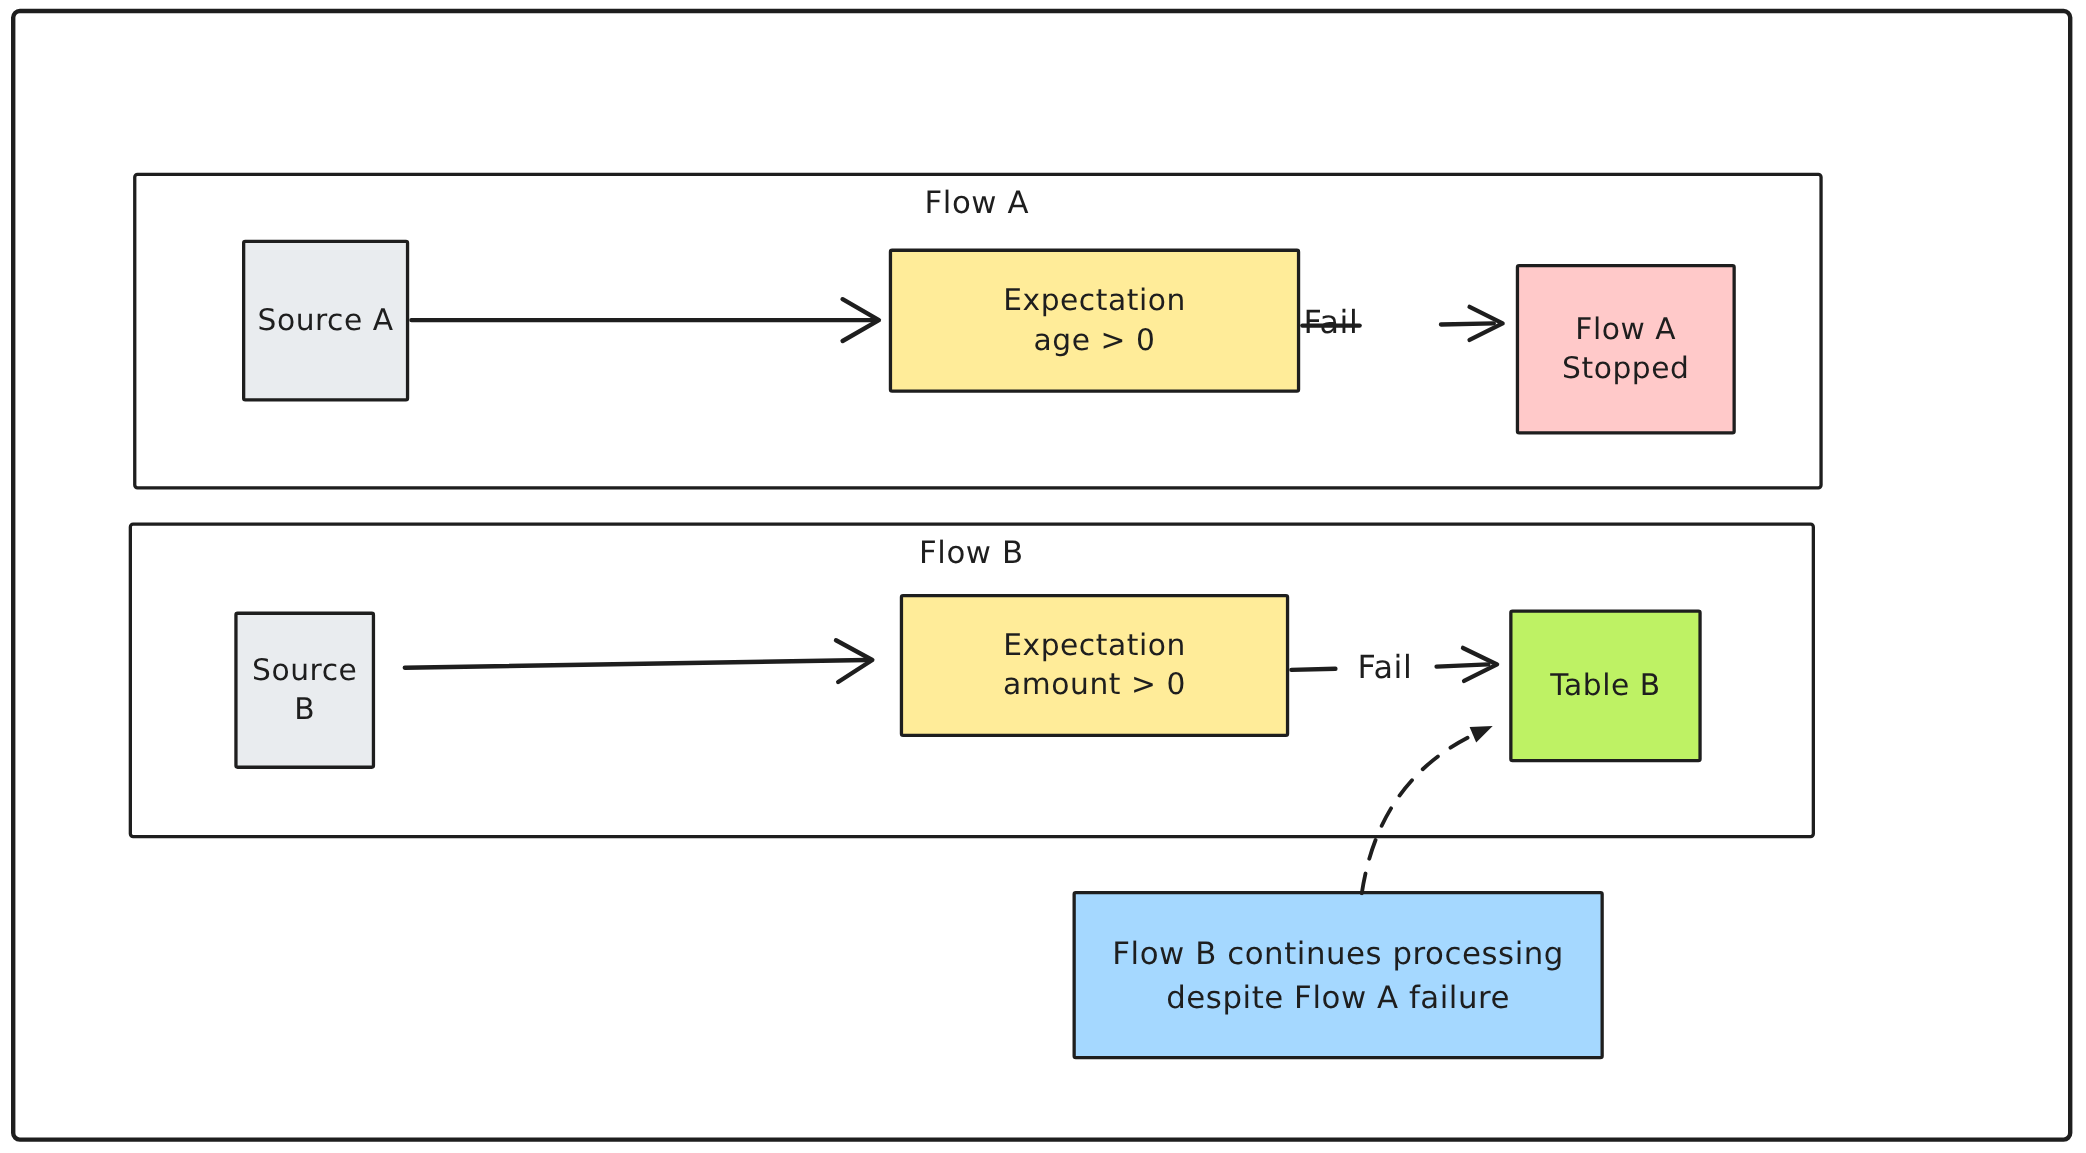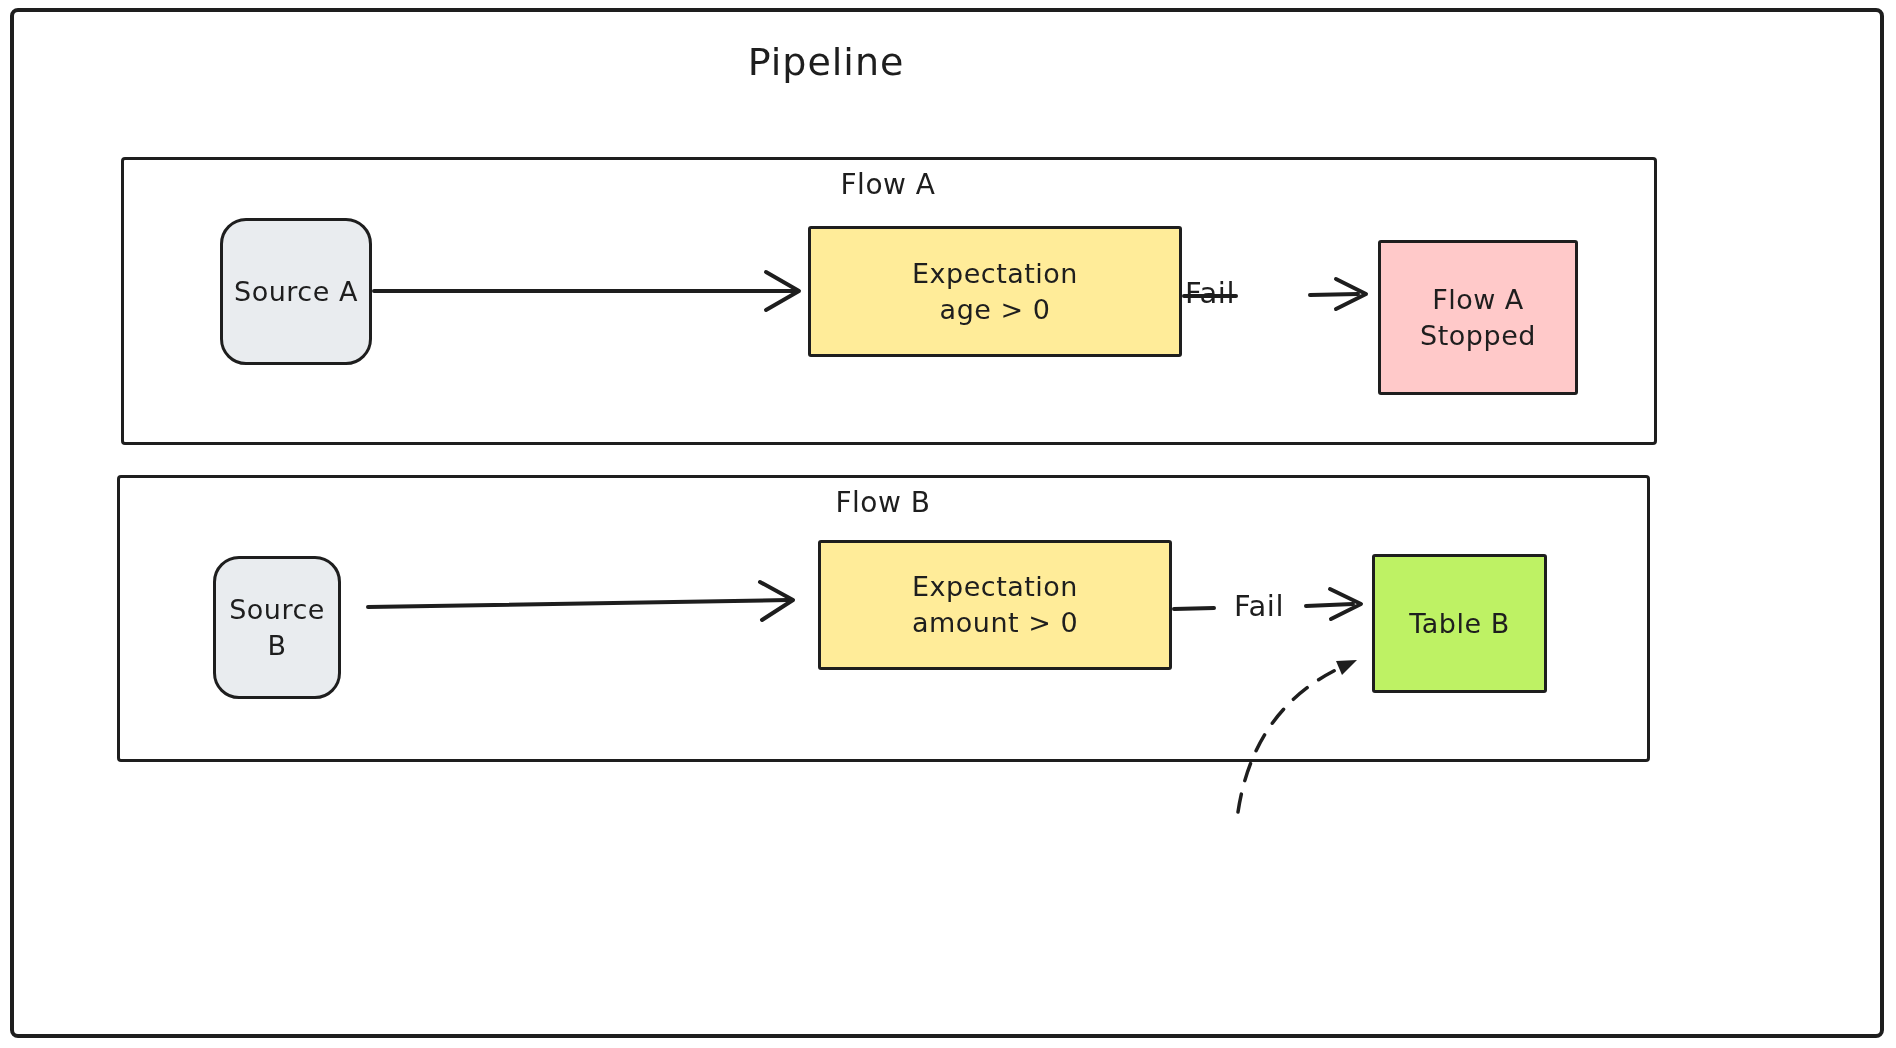--- a/index.html
+++ b/index.html
@@ -58,21 +58,21 @@
     box-sizing: border-box;
     display: flex;
     flex-direction: column;
     align-items: center;
     justify-content: center;
     text-align: center;
     font-size: 27px;
     letter-spacing: 0.5px;
     line-height: 1.32;
   }
-  .fill-gray   { background: #e9ecef; border-radius: 26px; }
+  .fill-gray   { background: #e9ecef; }
   .fill-yellow { background: #ffec99; }
   .fill-pink   { background: #ffc9c9; }
   .fill-green  { background: #bef264; }
   .fill-blue   { background: #a5d8ff; }
 
   .node-source-a { left: 220px;  top: 218px; width: 152px; height: 147px; }
   .node-expect-a { left: 808px;  top: 226px; width: 374px; height: 131px; }
   .node-stop-a   { left: 1378px; top: 240px; width: 200px; height: 155px; }
   .node-source-b { left: 213px;  top: 556px; width: 128px; height: 143px; }
   .node-expect-b { left: 818px;  top: 540px; width: 354px; height: 130px; }
@@ -103,21 +103,20 @@
   }
   .wires .dashed { stroke-width: 3.5; stroke-dasharray: 18 14; }
   .wires .head-fill { fill: #1e1e1e; stroke: none; }
 </style>
 </head>
 <body>
 
 <div class="stage">
 
   <div class="abs outer-frame"></div>
-  <div class="abs diagram-title">Pipeline</div>
 
   <div class="abs flow-frame frame-a"></div>
   <div class="abs flow-label label-a">Flow A</div>
 
   <div class="abs node fill-gray node-source-a">
     <span>Source A</span>
   </div>
 
   <div class="abs node fill-yellow node-expect-a">
     <span>Expectation</span>
@@ -142,20 +141,24 @@
     <span>Expectation</span>
     <span>amount &gt; 0</span>
   </div>
 
   <div class="abs edge-label edge-pass">Fail</div>
 
   <div class="abs node fill-green node-table-b">
     <span>Table B</span>
   </div>
 
+  <div class="abs node fill-blue node-note">
+    <span>Flow B continues processing</span>
+    <span>despite Flow A failure</span>
+  </div>
 
   <svg class="abs wires" viewBox="0 0 1896 1048">
 
     <line x1="374" y1="291" x2="794" y2="291"></line>
     <path d="M 766 272 L 799 291 L 766 310"></path>
 
     <path d="M 1184 296 L 1236 296"></path>
     <path d="M 1310 295 L 1358 294"></path>
     <path d="M 1336 279 L 1366 294 L 1336 309"></path>
 

